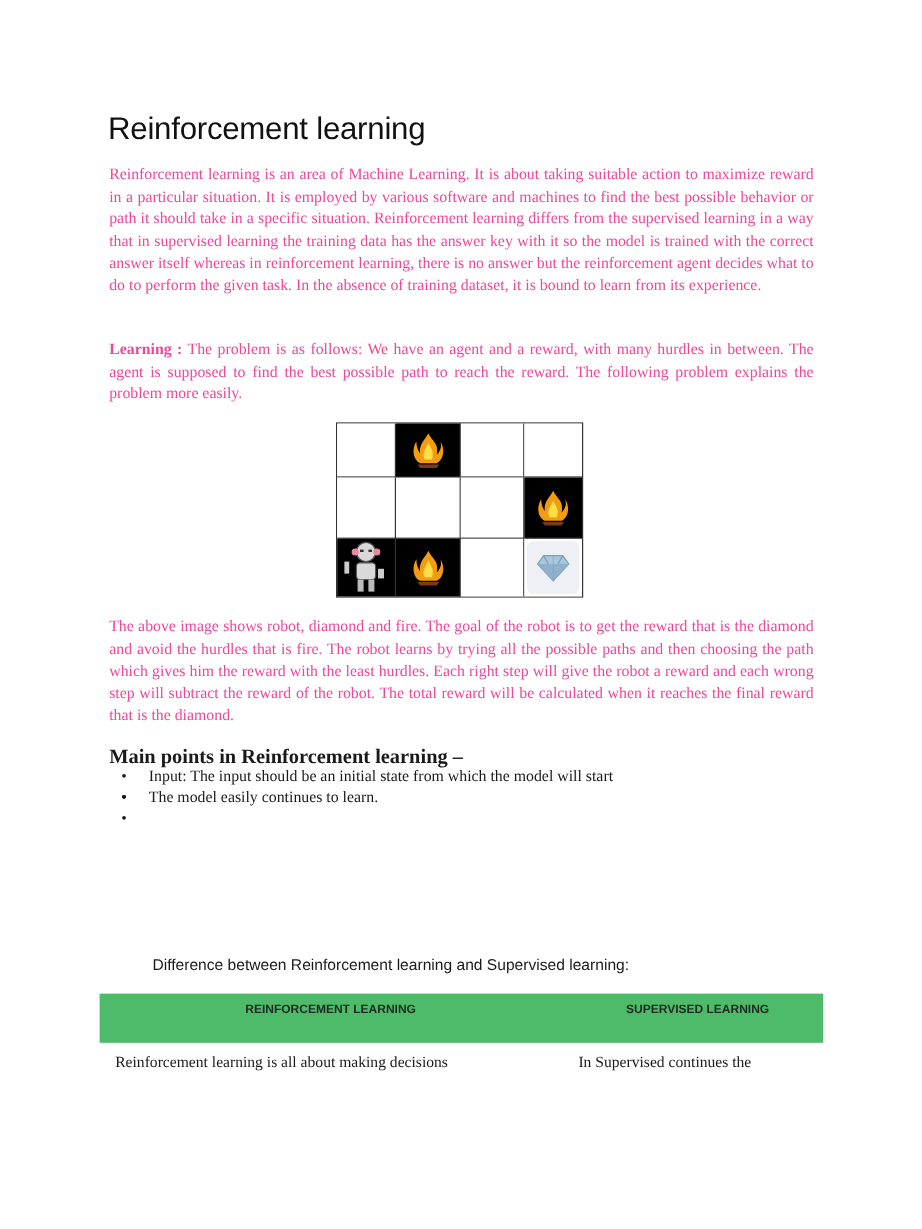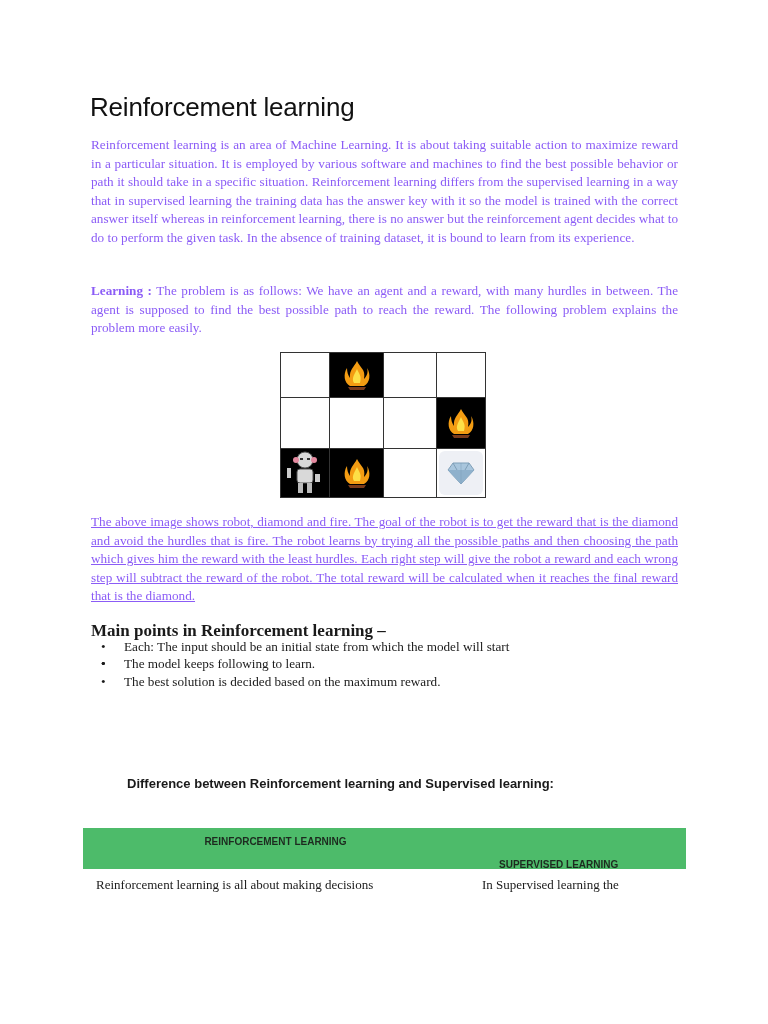--- a/index.html
+++ b/index.html
@@ -6,25 +6,25 @@
     body { width: 768px; height: 1024px; position: relative; overflow: hidden; color: #1a1a1a; }
     .page { position: absolute; left: 0; top: 0; width: 768px; height: 808px; }
     .title {
       position: absolute; left: 90px; top: 92px;
       font-family: "Liberation Sans", sans-serif; font-size: 26px; font-weight: 400; color: #111;
       margin: 0; letter-spacing: -0.2px;
     }
     .para {
       position: absolute; left: 91px; width: 587px;
       font-family: "Liberation Serif", serif; font-size: 13.2px; line-height: 18.6px;
-      text-align: justify; margin: 0; color: #8b5cf6;
+      text-align: justify; margin: 0; color: #ec4899;
     }
     .p1 { top: 136px; }
     .p2 { top: 282px; }
-    .p3 { top: 513px; text-decoration: underline; }
+    .p3 { top: 513px; }
     .bold { font-weight: 700; }
     .grid {
       position: absolute; left: 280px; top: 352px;
       display: grid; grid-template-columns: 49px 54px 53px 48px; grid-template-rows: 45px 51px 48px;
       border: 1px solid #333;
     }
     .cell { border-right: 1px solid #333; border-bottom: 1px solid #333; background: #fff; position: relative; display: flex; align-items: center; justify-content: center; }
     .cell.dark { background: #000; }
     .cell.last-col { border-right: none; }
     .cell.last-row { border-bottom: none; }
@@ -33,29 +33,29 @@
       position: absolute; left: 91px; top: 621px;
       font-family: Liberation Serif, serif; font-weight: 700; font-size: 17px; margin: 0;
     }
     .bullets {
       position: absolute; left: 91px; top: 638px; width: 587px; margin: 0; padding: 0; list-style: none;
       font-family: "Liberation Serif", serif; font-size: 13.2px; line-height: 17.4px; text-align: justify;
     }
     .bullets li { position: relative; padding-left: 33px; }
     .bullets li .dot { position: absolute; left: 10px; top: 0; }
     .h3 {
-      position: absolute; left: 91px; top: 776px;
-      font-family: "Liberation Sans", sans-serif; font-weight: 700; font-size: 13px; margin: 0; padding-left: 36px;
+      position: absolute; left: 91px; top: 796px;
+      font-family: "Liberation Sans", sans-serif; font-weight: 400; font-size: 13px; margin: 0; padding-left: 36px;
     }
     .thead {
       position: absolute; left: 83px; top: 828px; width: 603px; height: 41px; background: #4dbb6a;
       font-family: "Liberation Sans", sans-serif; font-weight: 700; font-size: 10px; color: #1d2a1f;
     }
     .th1 { position: absolute; left: 0; width: 385px; top: 8px; text-align: center; }
-    .th2 { position: absolute; left: 416px; width: 128px; top: 8px; text-align: left; margin-top: 23px; }
+    .th2 { position: absolute; left: 430px; width: 128px; top: 8px; text-align: right; }
     .trow { position: absolute; top: 877px; font-family: "Liberation Serif", serif; font-size: 13px; text-align: right; }
     .td1 { left: 96px; }
     .td2 { left: 482px; }
   </style>
 </head>
 <body>
 
 <div class="page">
   <h1 class="title">Reinforcement learning</h1>
 
@@ -119,28 +119,28 @@
             <line x1="14" y1="2" x2="14" y2="23" stroke="#7f9fb8" stroke-width="0.5"></line>
           </svg>
       </div>
     </div>
   </div>
 
   <p class="para p3">The above image shows robot, diamond and fire. The goal of the robot is to get the reward that is the diamond and avoid the hurdles that is fire. The robot learns by trying all the possible paths and then choosing the path which gives him the reward with the least hurdles. Each right step will give the robot a reward and each wrong step will subtract the reward of the robot. The total reward will be calculated when it reaches the final reward that is the diamond.</p>
 
   <h2 class="h2">Main points in Reinforcement learning –</h2>
   <ul class="bullets">
-    <li><span class="dot">•</span><span>Each: The input should be an initial state from which the model will start</span></li>
+    <li><span class="dot">•</span><span>Input: The input should be an initial state from which the model will start</span></li>
     <li><span class="dot">•</span></li>
     <li><span class="dot">•</span></li>
-    <li><span class="dot">•</span><span>The model keeps following to learn.</span></li>
-    <li><span class="dot">•</span><span>The best solution is decided based on the maximum reward.</span></li>
+    <li><span class="dot">•</span><span>The model easily continues to learn.</span></li>
+    <li><span class="dot">•</span></li>
   </ul>
 
   <h3 class="h3">Difference between Reinforcement learning and Supervised learning:</h3>
 
   <div class="thead">
     <div class="th1">REINFORCEMENT LEARNING</div>
     <div class="th2">SUPERVISED LEARNING</div>
   </div>
   <div class="trow td1">Reinforcement learning is all about making decisions</div>
-  <div class="trow td2">In Supervised learning the</div>
+  <div class="trow td2">In Supervised continues the</div>
 </div>
 
 </body></html>

